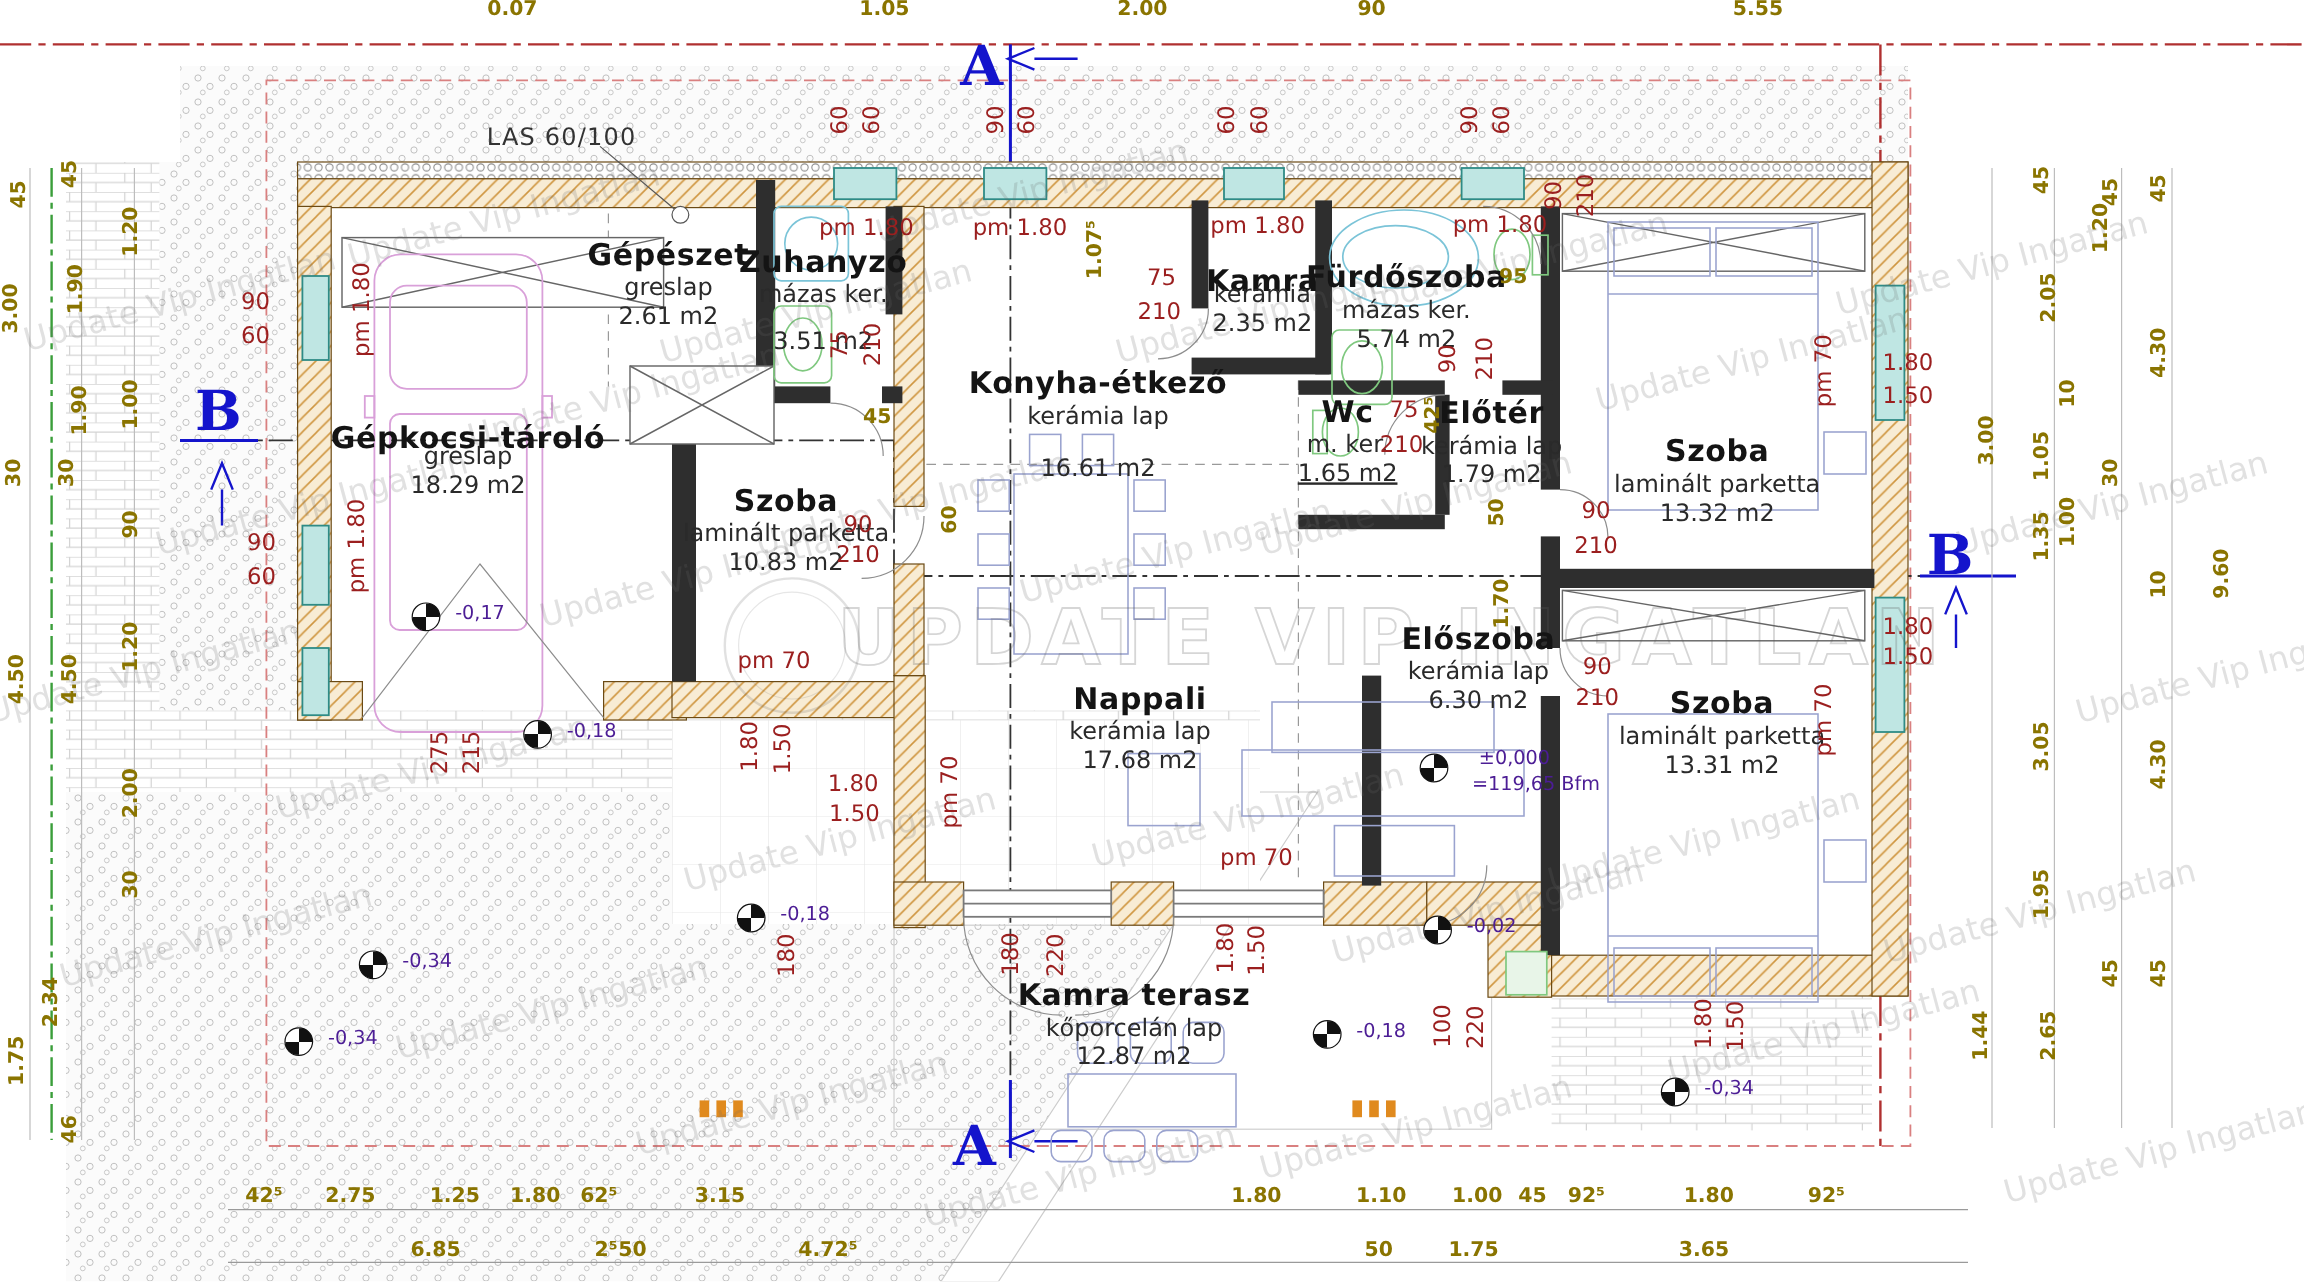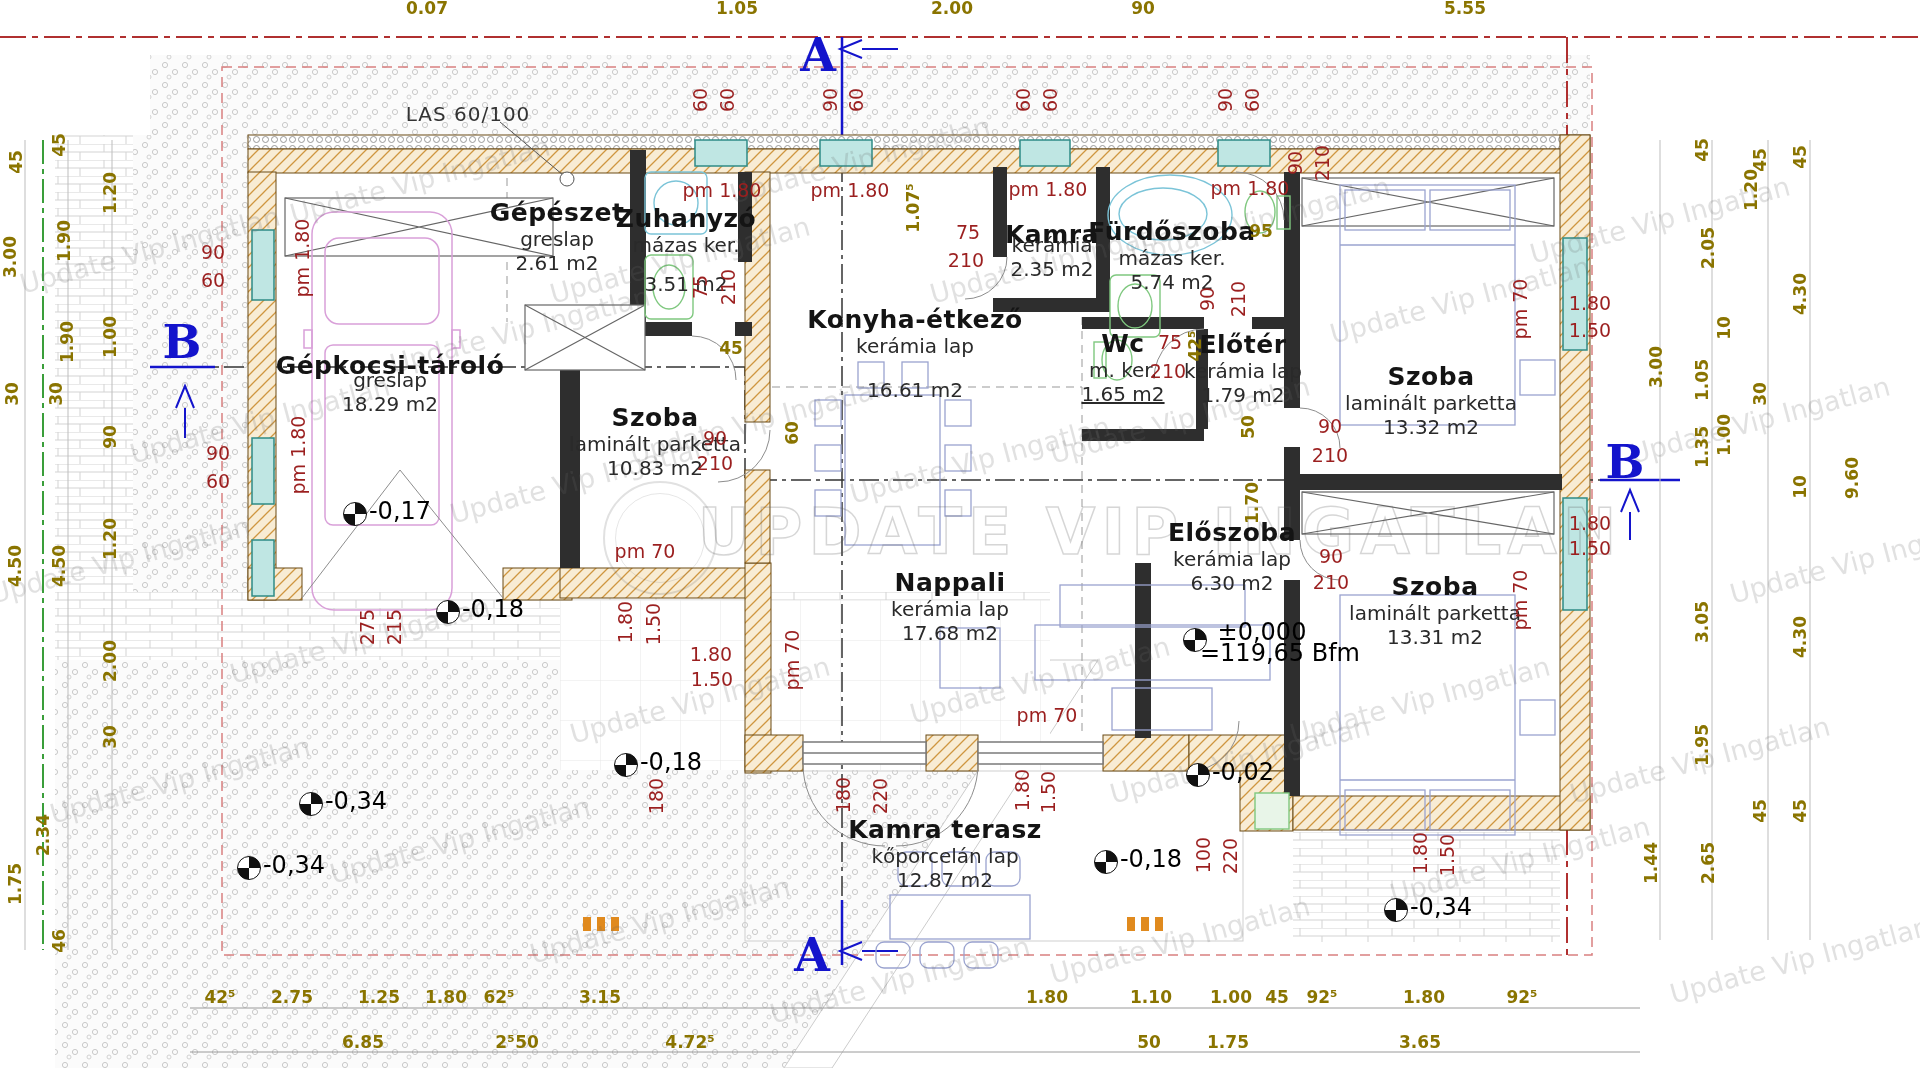--- a/index.html
+++ b/index.html
@@ -9,21 +9,21 @@
   #wm-layer{position:absolute;left:0;top:0;width:100%;height:100%;z-index:3;pointer-events:none;}
   #labels{position:absolute;left:0;top:0;width:100%;height:100%;z-index:5;}
   .lbl{position:absolute;transform:translate(-50%,-50%);white-space:nowrap;line-height:1;}
   .rot{transform:translate(-50%,-50%) rotate(-90deg);}
   .red{color:#9b1f1f;font-size:19px;font-weight:500;}
   .olive{color:#8a7400;font-size:17px;font-weight:600;}
   .room-name{color:#141414;font-size:25px;font-weight:600;letter-spacing:.5px;}
   .room-sub{color:#2a2a2a;font-size:20px;}
   .blue-letter{color:#1414cc;font-size:46px;font-weight:700;font-family:"DejaVu Serif",serif;}
   .beam{color:#333;font-size:20px;letter-spacing:1px;}
-  .elev{color:#000000;font-size:24px;}
+  .elev{color:#4c1d95;font-size:16px;}
   .elev-sym{position:absolute;width:22px;height:22px;border:1.6px solid #111;border-radius:50%;
     transform:translate(-50%,-50%);
     background:conic-gradient(#111 0 25%,#fff 25% 50%,#111 50% 75%,#fff 75%);}
   .wm{position:absolute;transform:translate(-50%,-50%) rotate(-15deg);color:rgba(105,105,105,.20);
       font-size:27px;white-space:nowrap;}
   .wm-big{position:absolute;transform:translate(-50%,-50%);font-size:64px;font-weight:700;
       letter-spacing:6px;color:rgba(255,255,255,0);-webkit-text-stroke:1.5px rgba(90,90,90,.25);
       white-space:nowrap;}
   .wm-logo{position:absolute;width:110px;height:110px;border:2px solid rgba(90,90,90,.18);
       border-radius:50%;transform:translate(-50%,-50%);}

